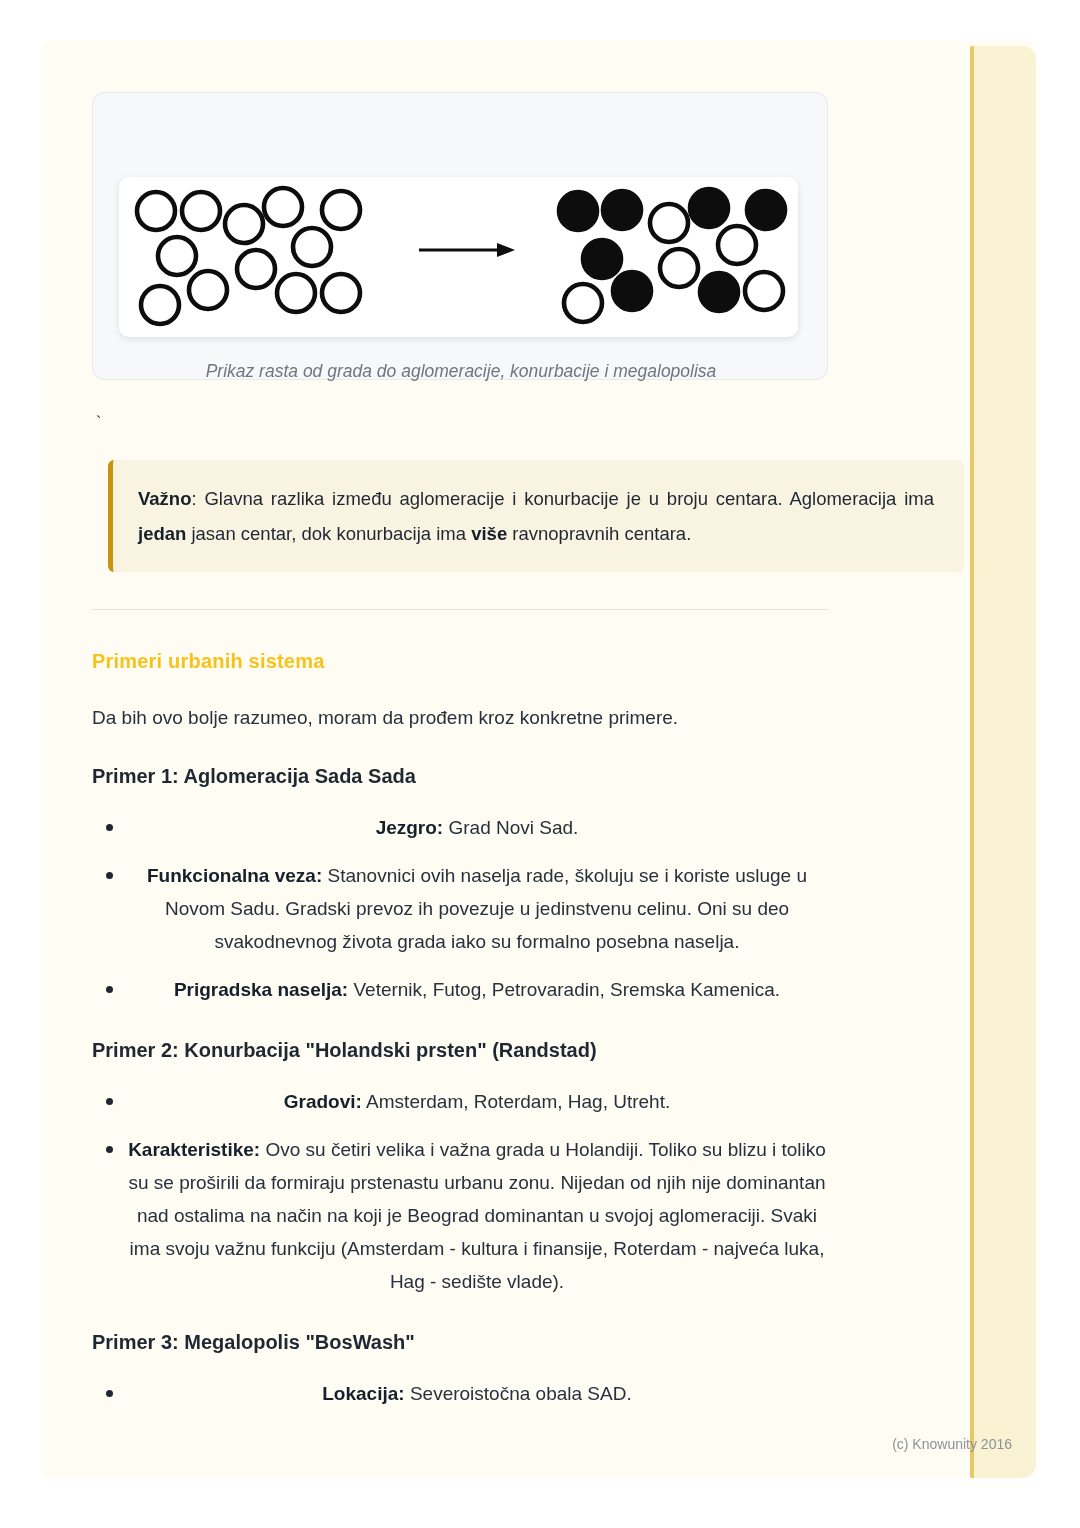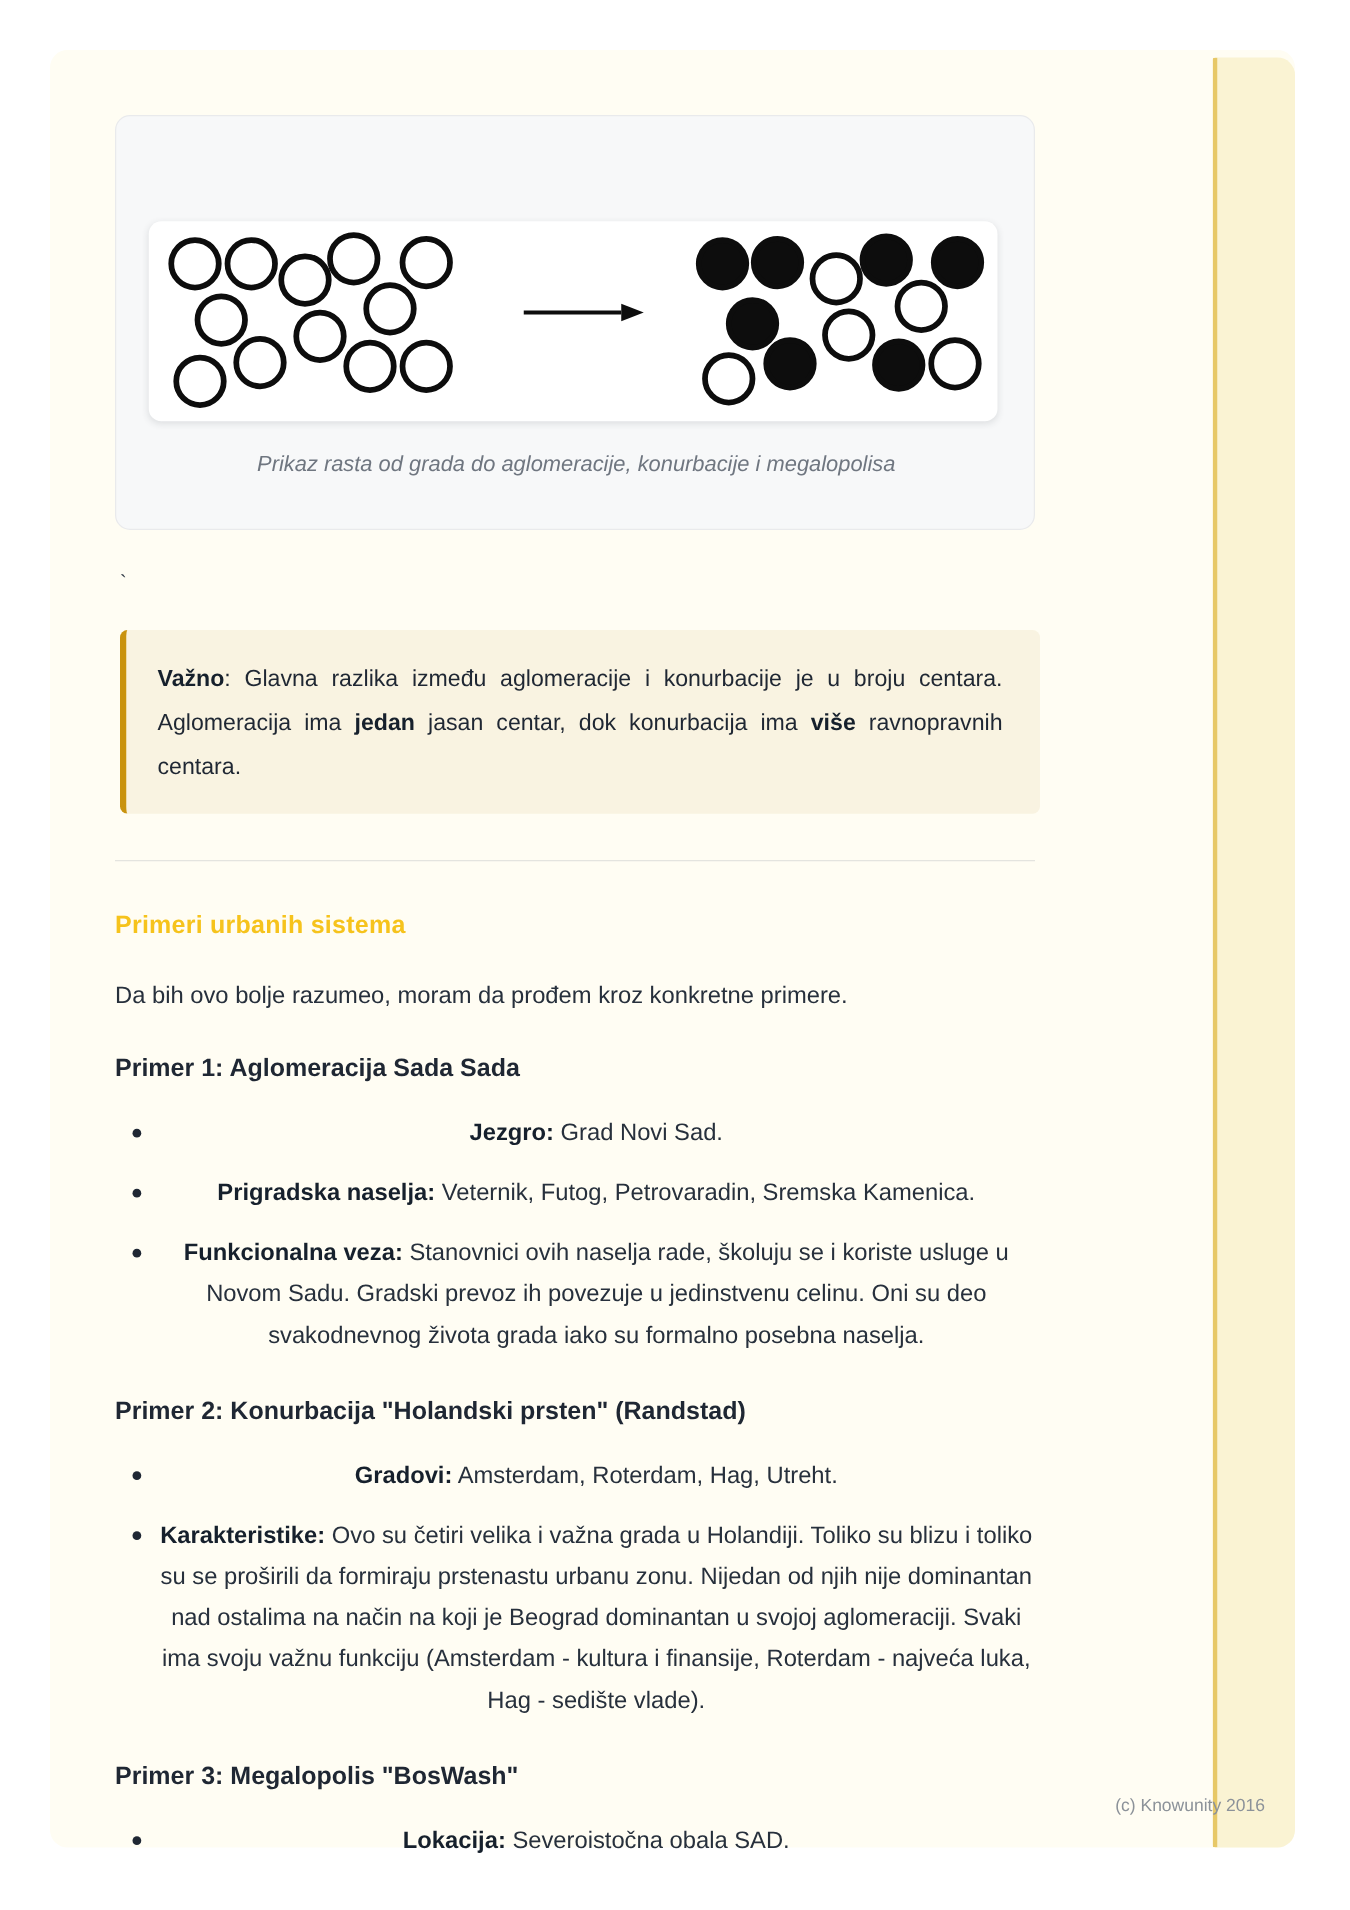--- a/index.html
+++ b/index.html
@@ -10,32 +10,32 @@
          background:var(--sheet-bg,#fffdf3);border-radius:14px;}
 
   .stripe{position:absolute;right:0;top:6px;bottom:0;width:62px;
           background:var(--stripe-fill,#faf3d3);
           border-left:4px solid var(--stripe-edge,#e7c867);
           border-radius:2px 14px 14px 2px;}
 
   .content{position:absolute;left:52px;top:0;width:736px;}
 
   
-  .fig-card{margin:52px 0 0 0;width:736px;height:332px;box-sizing:border-box;
+  .fig-card{margin:52px 0 0 0;width:736px;height:288px;box-sizing:border-box;
             background:var(--figcard-bg,#f7f8f9);border:1px solid #e9eaec;border-radius:12px;}
   .fig-inner{position:absolute;left:26px;top:84px;width:679px;height:160px;background:#ffffff;
              border-radius:10px;box-shadow:0 2px 6px rgba(40,50,60,.12);}
   .fig-inner svg{display:block;width:679px;height:160px;}
   .fig-caption{position:absolute;left:0;top:268px;width:736px;text-align:center;
                font-style:italic;font-size:17.5px;color:var(--text-gray,#6f7680);}
 
   .stray{margin:34px 0 0 4px;height:24px;font-size:16px;color:#2b3440;}
 
   
-  .callout{margin:22px 0 0 4px;width:736px;box-sizing:border-box;
+  .callout{margin:22px 0 0 16px;width:856px;box-sizing:border-box;
            background:var(--callout-bg,#f9f3e1);
            border-left:5px solid var(--callout-border,#c9930f);
            border-radius:6px;padding:21px 30px 21px 25px;}
   .callout p{margin:0;font-size:18.5px;line-height:35px;color:#1f2733;text-align:justify;}
   .callout strong{font-weight:bold;color:#16202c;}
 
   hr.divider{border:none;border-top:1px solid #e4e4df;margin:37px 0 0 0;width:736px;}
 
   h2.section-heading{margin:34px 0 0 0;font-size:20px;line-height:34px;font-weight:bold;
                      color:var(--accent,#f6c31c);letter-spacing:.2px;}
@@ -106,22 +106,22 @@
       <hr class="divider">
 
       <h2 class="section-heading">Primeri urbanih sistema</h2>
 
       <p class="intro">Da bih ovo bolje razumeo, moram da prođem kroz konkretne primere.</p>
 
       <div id="examples">
           <h3 class="example-title">Primer 1: Aglomeracija Sada Sada</h3>
           <ul class="example-list">
             <li><span class="bullet-dot"></span><strong>Jezgro:</strong> Grad Novi Sad.</li>
+            <li><span class="bullet-dot"></span><strong>Funkcionalna veza:</strong> Stanovnici ovih naselja rade, školuju se i koriste usluge u Novom Sadu. Gradski prevoz ih povezuje u jedinstvenu celinu. Oni su deo svakodnevnog života grada iako su formalno posebna naselja.</li>
             <li><span class="bullet-dot"></span><strong>Prigradska naselja:</strong> Veternik, Futog, Petrovaradin, Sremska Kamenica.</li>
-            <li><span class="bullet-dot"></span><strong>Funkcionalna veza:</strong> Stanovnici ovih naselja rade, školuju se i koriste usluge u Novom Sadu. Gradski prevoz ih povezuje u jedinstvenu celinu. Oni su deo svakodnevnog života grada iako su formalno posebna naselja.</li>
           </ul>
           <h3 class="example-title">Primer 2: Konurbacija "Holandski prsten" (Randstad)</h3>
           <ul class="example-list">
             <li><span class="bullet-dot"></span><strong>Gradovi:</strong> Amsterdam, Roterdam, Hag, Utreht.</li>
             <li><span class="bullet-dot"></span><strong>Karakteristike:</strong> Ovo su četiri velika i važna grada u Holandiji. Toliko su blizu i toliko su se proširili da formiraju prstenastu urbanu zonu. Nijedan od njih nije dominantan nad ostalima na način na koji je Beograd dominantan u svojoj aglomeraciji. Svaki ima svoju važnu funkciju (Amsterdam - kultura i finansije, Roterdam - najveća luka, Hag - sedište vlade).</li>
           </ul>
           <h3 class="example-title">Primer 3: Megalopolis "BosWash"</h3>
           <ul class="example-list">
             <li><span class="bullet-dot"></span><strong>Lokacija:</strong> Severoistočna obala SAD.</li>
           </ul>

